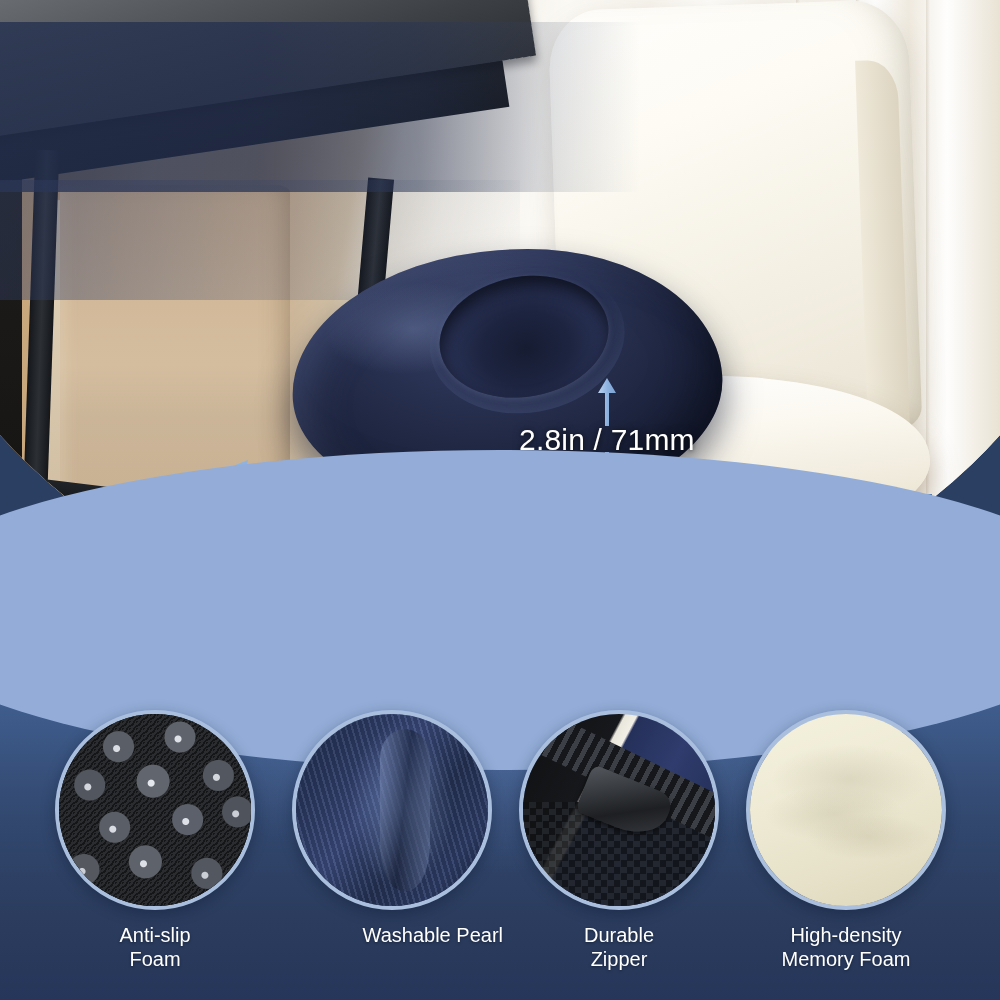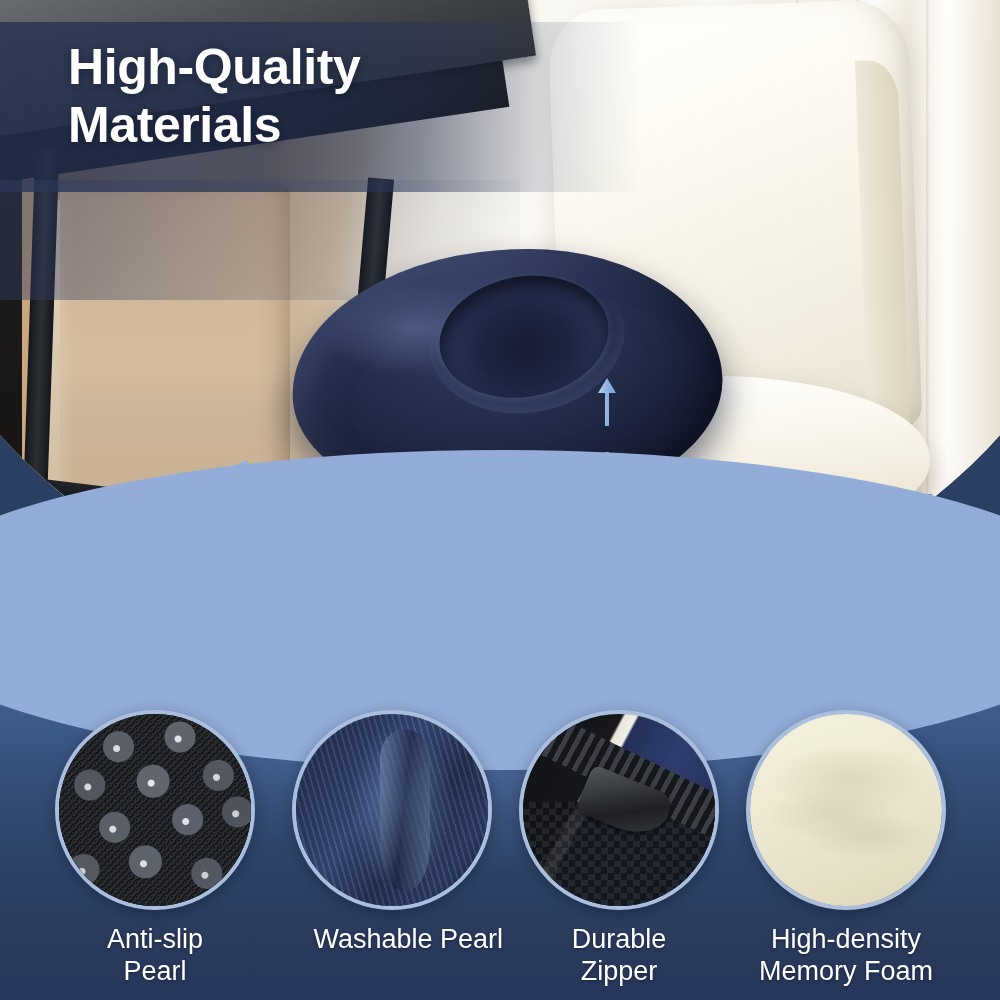--- a/index.html
+++ b/index.html
@@ -248,21 +248,21 @@
   
   .feature {
     position:absolute; width:222px; text-align:center;
   }
   .feature .disc {
     width:200px; height:200px; margin:0 auto; border-radius:50%;
     border:4px solid #aabfdd; overflow:hidden; position:relative;
     box-shadow:0 4px 14px rgba(10,20,40,.35);
   }
   .feature .cap {
-    margin-top:14px; color:#fff; font-size:27px; line-height:1.18;
+    margin-top:14px; color:#fff; font-size:20px; line-height:1.18;
     text-shadow:0 1px 3px rgba(0,0,0,.4);
   }
 
   
   .sw-antislip {
     position:absolute; inset:0;
     background:
       radial-gradient(circle at 30% 18%, rgba(225,228,235,.95) 0 3px, rgba(0,0,0,0) 4px),
       radial-gradient(circle at 62% 13%, rgba(235,238,245,.9) 0 3px, rgba(0,0,0,0) 4px),
       radial-gradient(circle at 15% 38%, rgba(225,228,235,.9) 0 3px, rgba(0,0,0,0) 4px),
@@ -387,42 +387,37 @@
       </div>
     </div>
   </div>
 
   <div style="position:absolute;left:0;top:22px;width:1000px;height:170px;
               background:linear-gradient(90deg, rgba(36,48,79,.80) 0%, rgba(36,48,79,.74) 26%,
                          rgba(40,52,84,.52) 42%, rgba(60,72,105,.18) 54%, rgba(80,92,125,0) 64%);"></div>
   <div style="position:absolute;left:0;top:180px;width:520px;height:120px;
               background:linear-gradient(110deg, rgba(48,60,95,.50), rgba(70,84,120,.10) 78%, rgba(0,0,0,0));"></div>
 
-  <div style="position:absolute;left:68px;top:38px;width:560px;color:#fff;
-              font-size:50px;font-weight:bold;line-height:1.16;letter-spacing:-.4px;
-              text-shadow:0 2px 8px rgba(10,16,34,.45);">
-    <div>High-Quality</div>
-    <div>Materials</div>
-  </div>
 
   <div class="arrow" style="left:596px;top:378px;">
     <svg width="22" height="122" viewBox="0 0 22 122">
       <defs>
         <linearGradient id="ab" x1="0" y1="0" x2="1" y2="0">
           <stop offset="0%" stop-color="#bcd3ef"></stop>
           <stop offset="50%" stop-color="#8fb3e0"></stop>
           <stop offset="100%" stop-color="#7ba1d4"></stop>
         </linearGradient>
       </defs>
       <g fill="url(#ab)">
         <polygon points="11,0 20,15 13,15 13,48 9,48 9,15 2,15"></polygon>
         <polygon points="11,122 20,107 13,107 13,74 9,74 9,107 2,107"></polygon>
       </g>
     </svg>
   </div>
+  <div class="dim-label dim-h">2.8in / 71mm</div>
 
   <div class="arrow" style="left:228px;top:460px;">
     <svg width="90" height="60" viewBox="0 0 90 60">
       <g fill="#8fb3e0">
         <polygon points="0,8 20,0 18,9 84,50 80,56 14,15 12,24"></polygon>
       </g>
     </svg>
   </div>
   <div class="arrow" style="left:494px;top:612px;">
     <svg width="90" height="60" viewBox="0 0 90 60">
@@ -453,21 +448,21 @@
   <div class="arc-band"></div>
   <div style="position:absolute;left:-110px;top:-320px;width:1220px;height:960px;
               border-radius:50%;pointer-events:none;box-shadow:0 0 0 9999px rgba(0,0,0,0);"></div>
 
   <div class="feature" style="left:44px;top:710px;">
     <div class="disc">
       <div class="sw-antislip"></div>
     </div>
     <div class="cap">
       <div>Anti-slip</div>
-      <div>Pearl</div>
+      <div>Foam</div>
     </div>
   </div>
 
   <div class="feature" style="left:281px;top:710px;text-align:right;">
     <div class="disc">
       <div class="sw-velour"></div>
     </div>
     <div class="cap">
       <div>Washable Pearl</div>
     </div>

